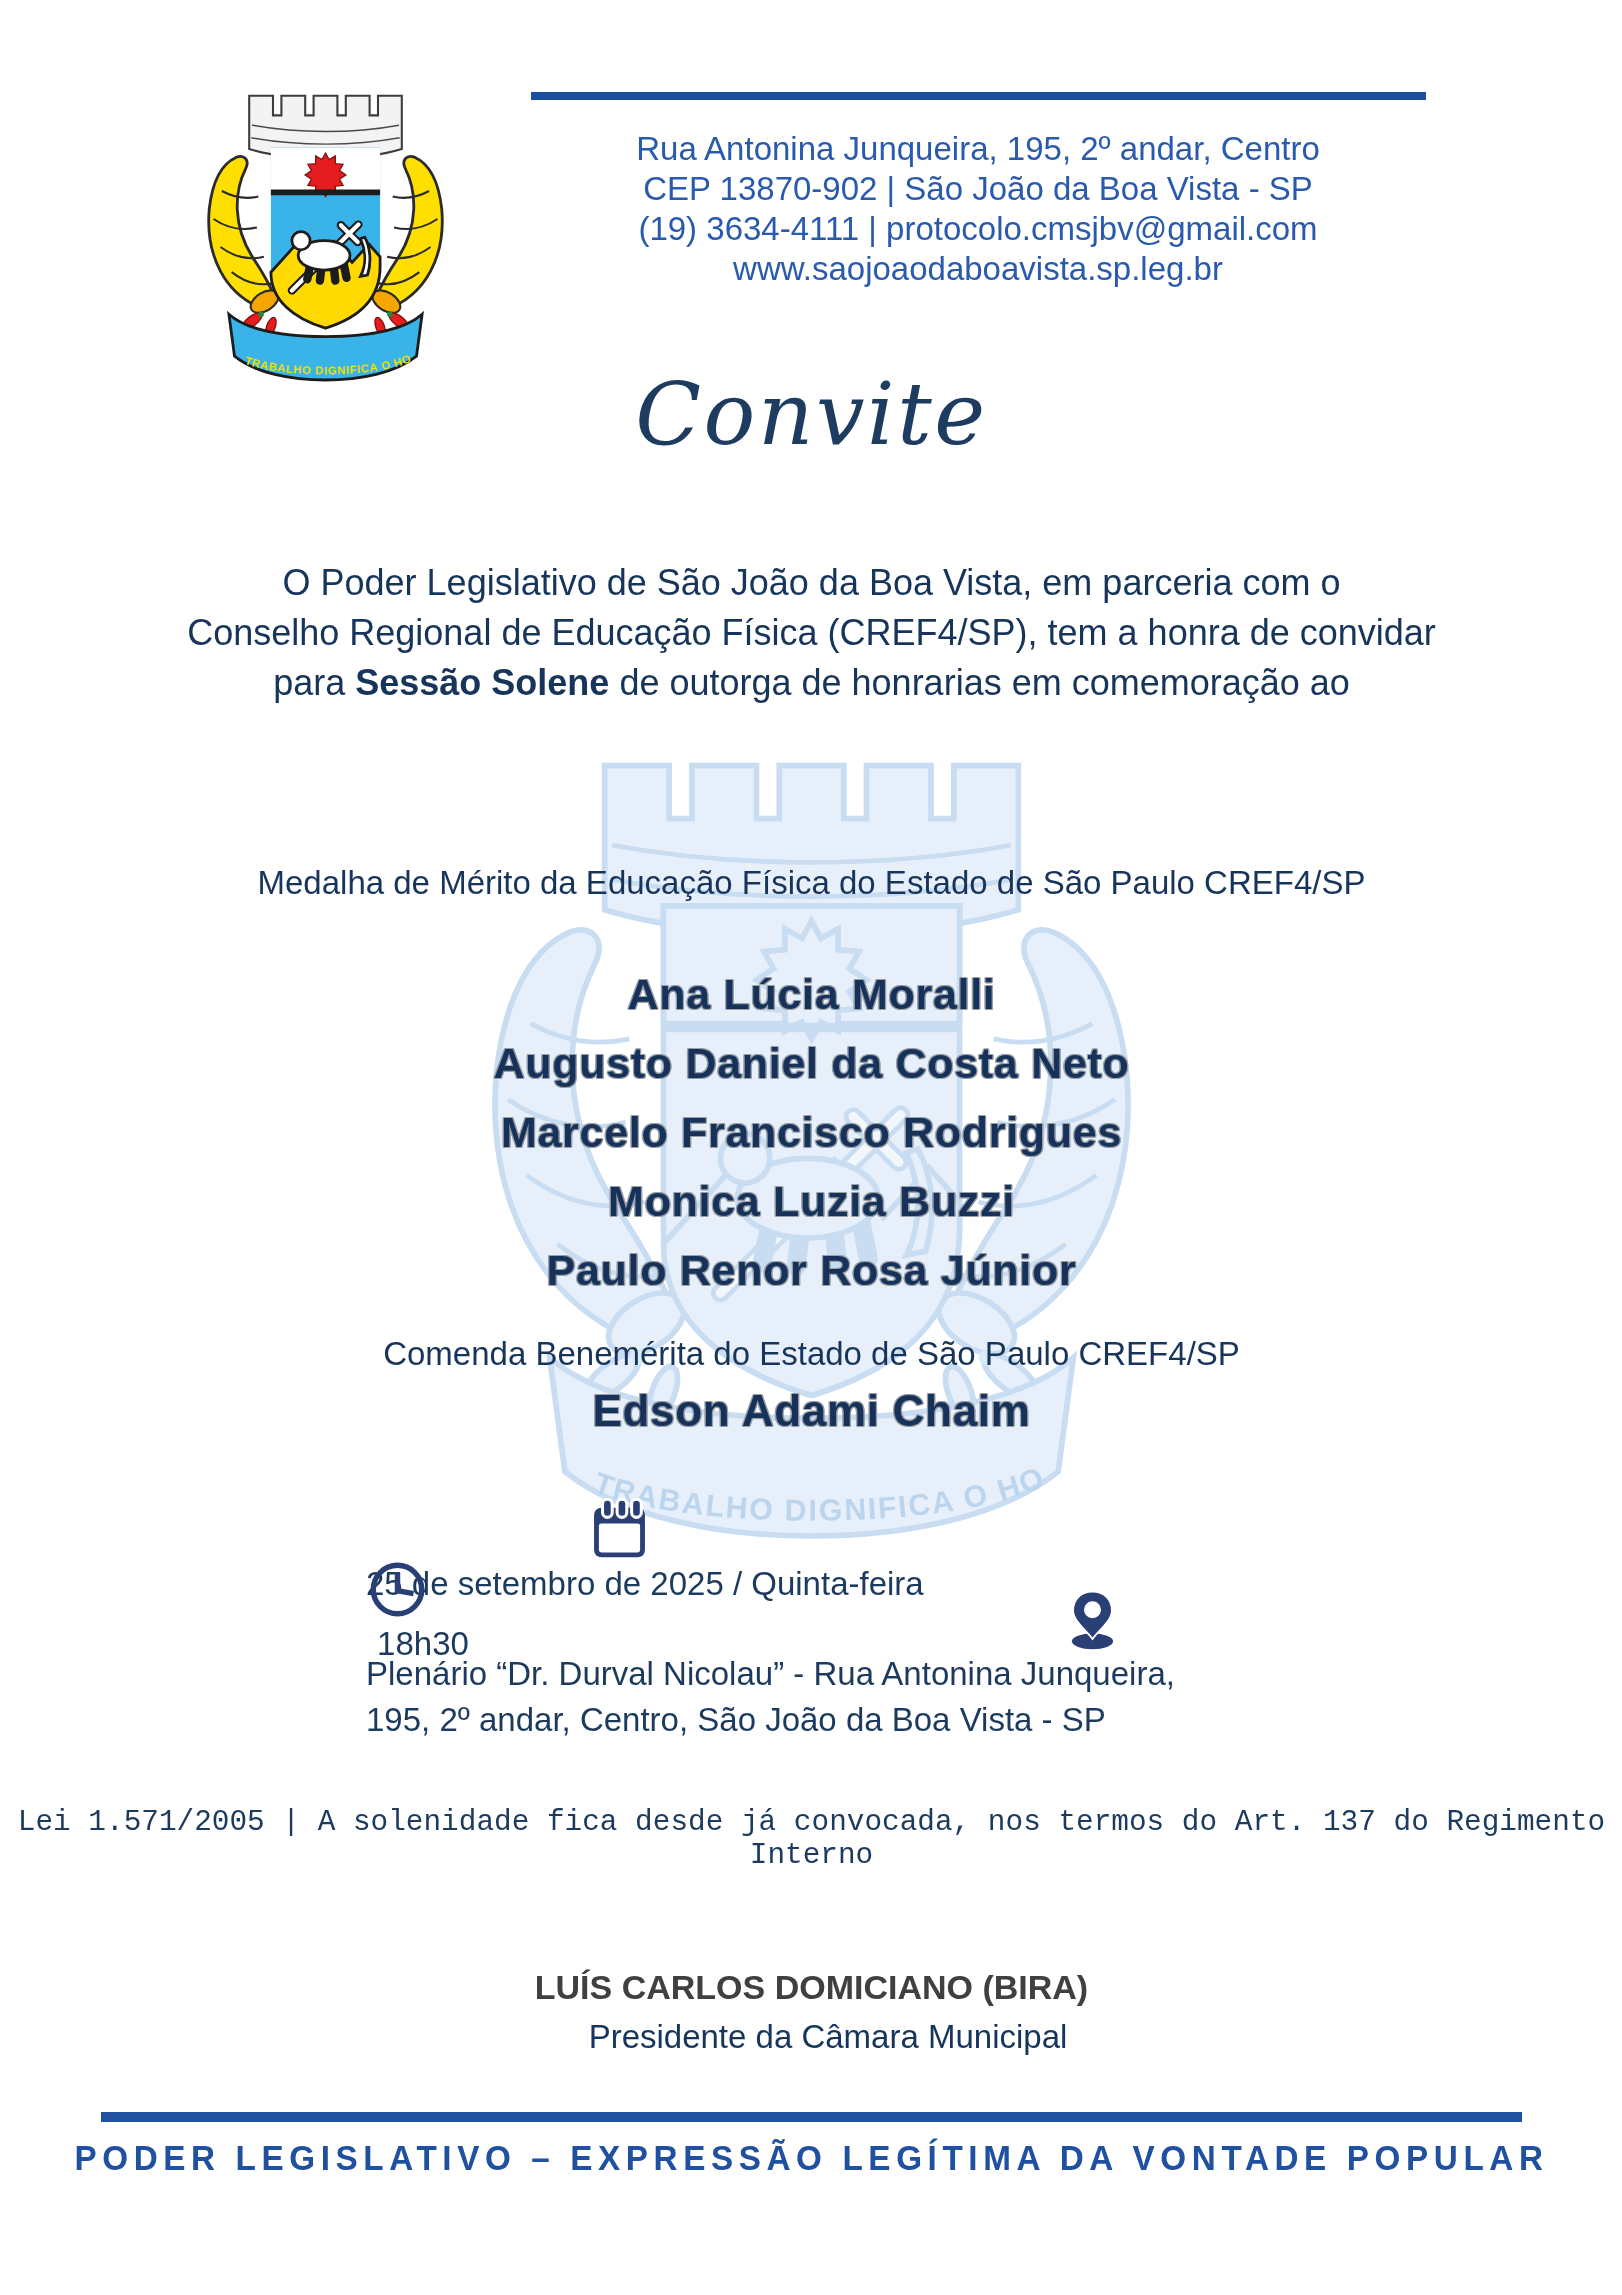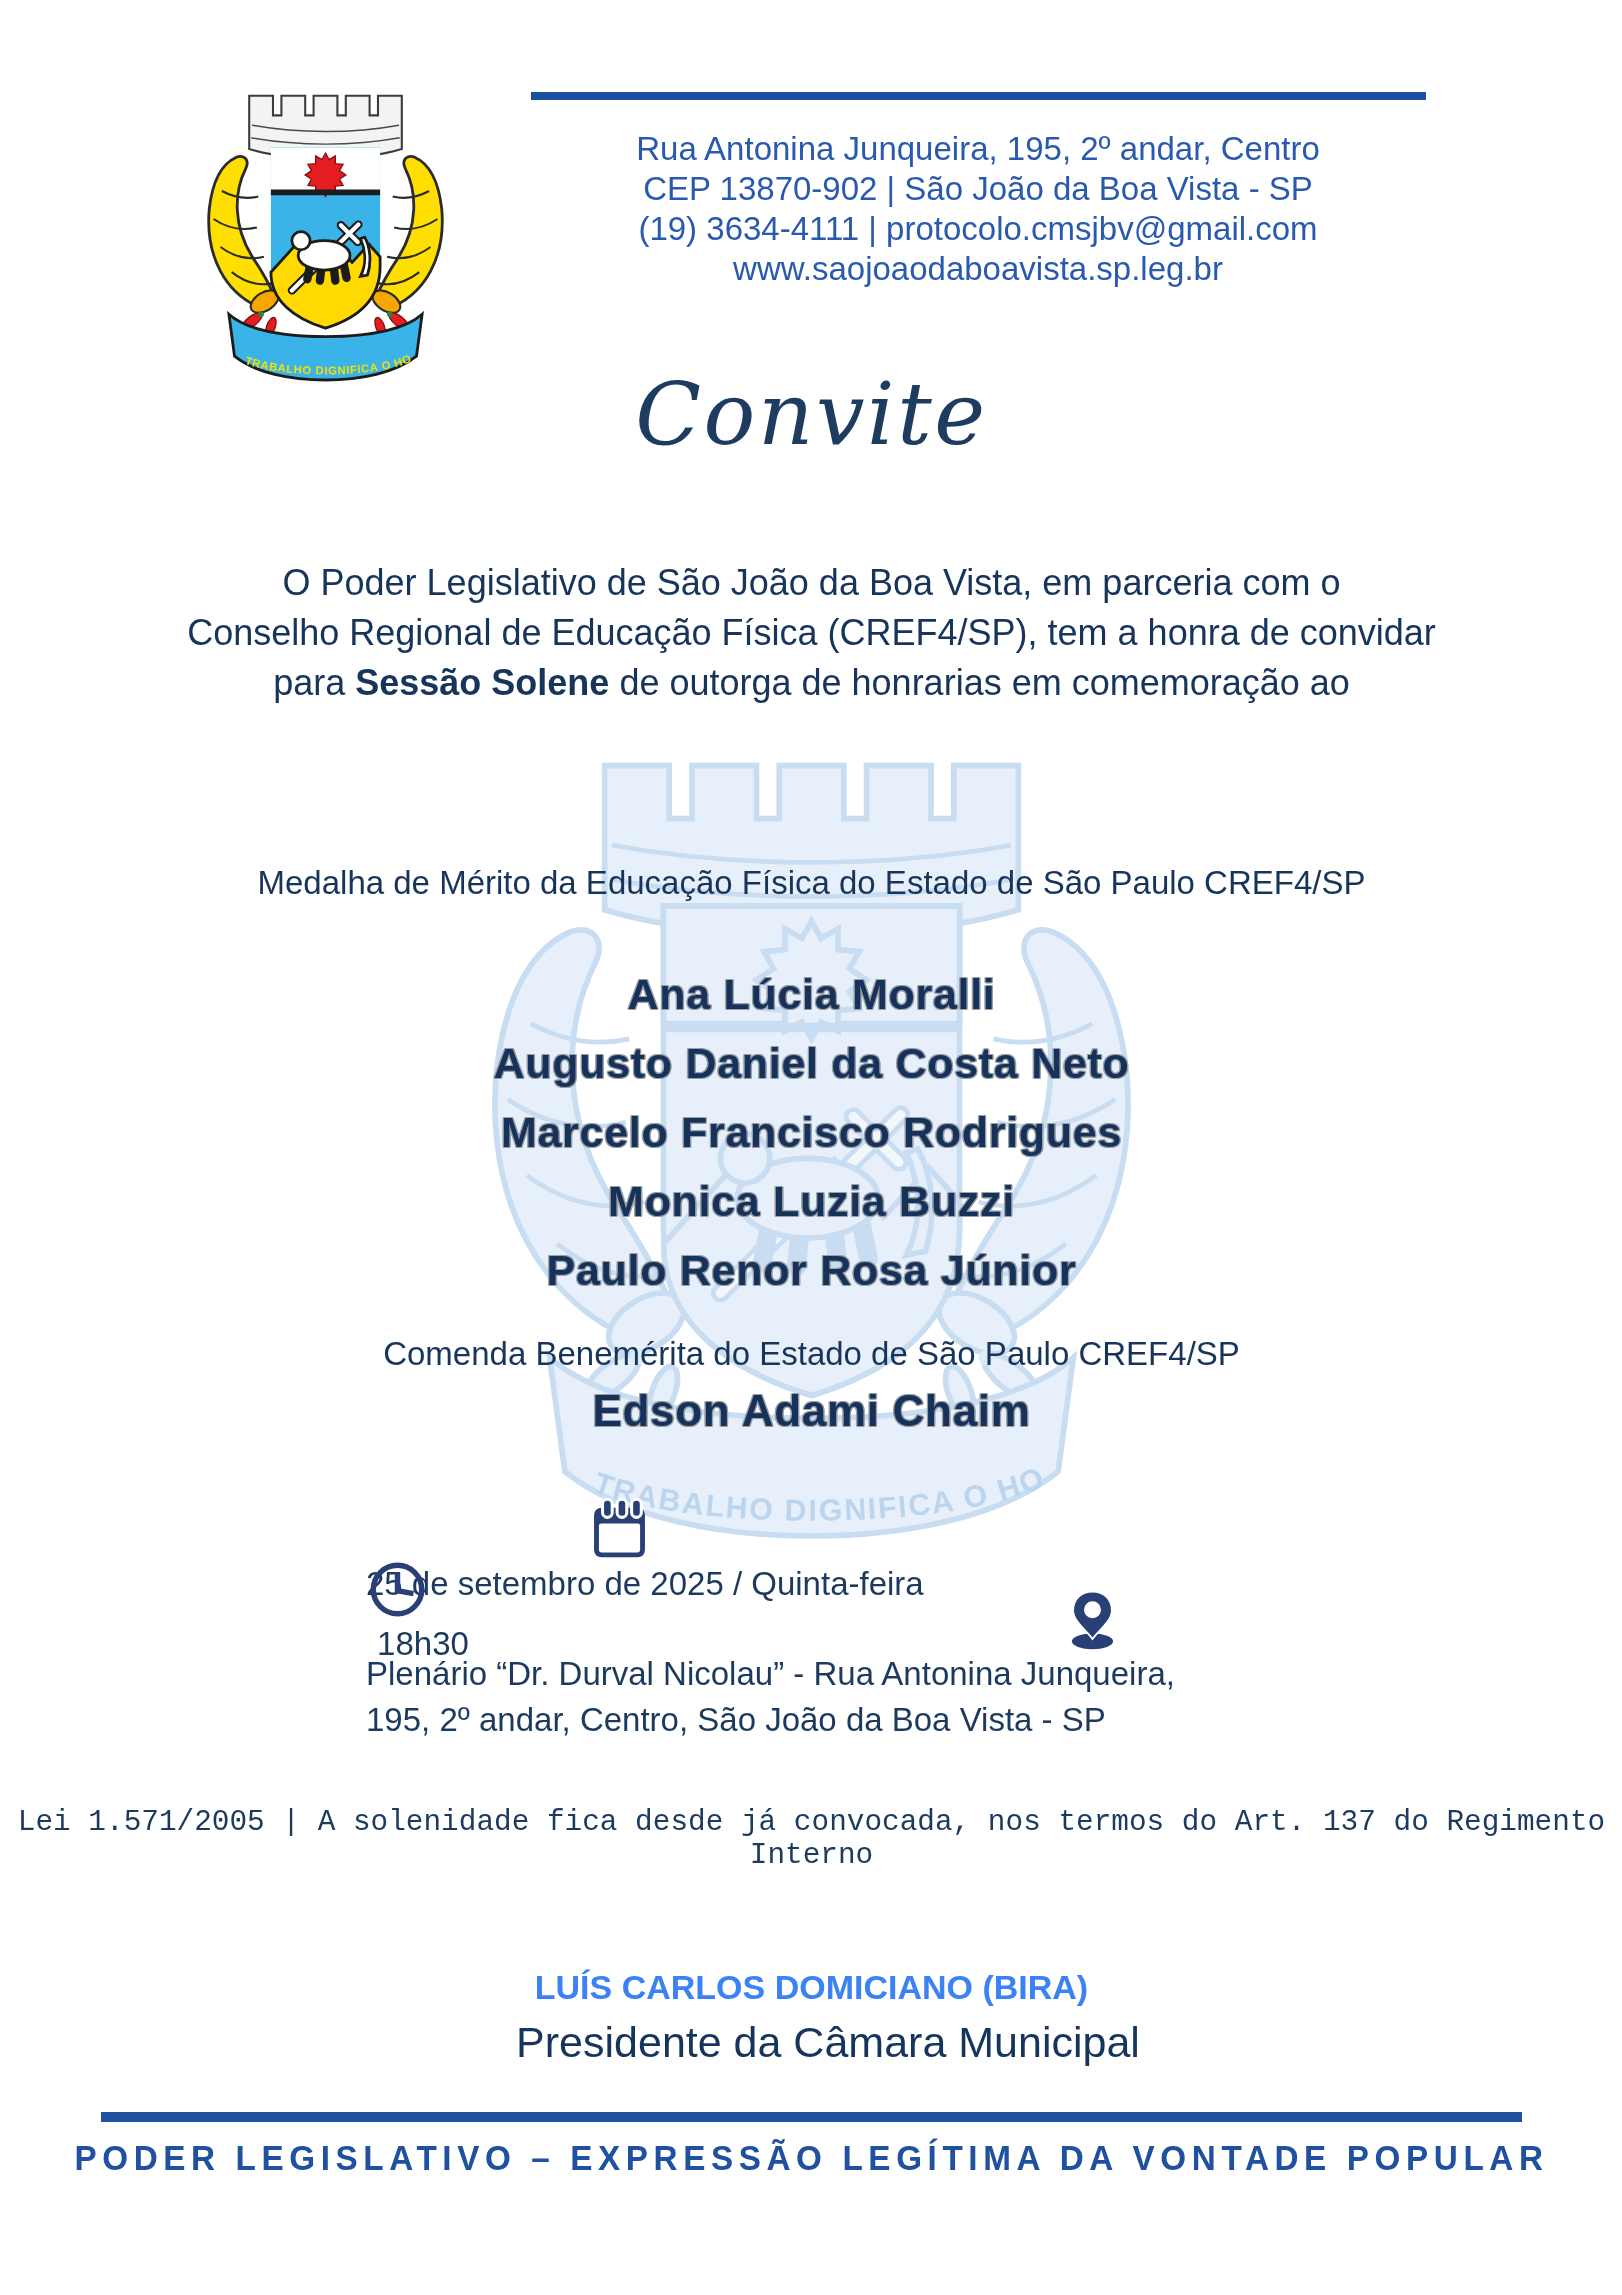--- a/index.html
+++ b/index.html
@@ -51,22 +51,22 @@
   .info-row { position:absolute; left:366px; display:flex; align-items:center;flex-direction:column; }
   .info-row .icon { width:63px; flex:0 0 63px; margin-right:51px; }
   .info-text { font-size:33px; color:#1c3a5e; line-height:46px; }
   .row-date { top:1498px; height:68px; }
   .row-time { top:1578px; height:68px;justify-content:center; }
   .row-place { top:1585px; align-items:flex-end; }
   .row-place .icon { margin-top:2.6px; }
   
   .law-note { position:absolute; left:0; right:0; top:1806px; text-align:center; font-size:29.4px; color:#1c3a5e;font-family:Liberation Mono, monospace; }
   
-  .signature-name { position:absolute; left:0; right:0; top:1968px; text-align:center; font-size:34px; font-weight:bold; color:#3b82f6; }
-  .signature-role { position:absolute; left:0; right:0; top:2018px; text-align:center; font-size:43px; color:#16355c;padding-left:33px; }
+  .signature-name { position:absolute; left:0; right:0; top:1968px; text-align:center; font-size:34px; font-weight:bold; color:#404040; }
+  .signature-role { position:absolute; left:0; right:0; top:2018px; text-align:center; font-size:33px; color:#16355c;padding-left:33px; }
   
   .footer-rule { position:absolute; left:101px; right:101px; top:2112px; height:9.8px; background:#2050a0; }
   .footer-motto {
     position:absolute; left:0; right:0; top:2138px; text-align:center;
     font-size:35px; font-weight:bold; letter-spacing:5.9px; color:#2050a0;
     transform:scaleX(0.95); transform-origin:center;
   }
   
   .emblem-full .f-crown { fill:#f3f3f3; stroke:#3d3d3d; stroke-width:3; }
   .emblem-full .crown-line { fill:none; stroke:#4a4a4a; stroke-width:2; }

